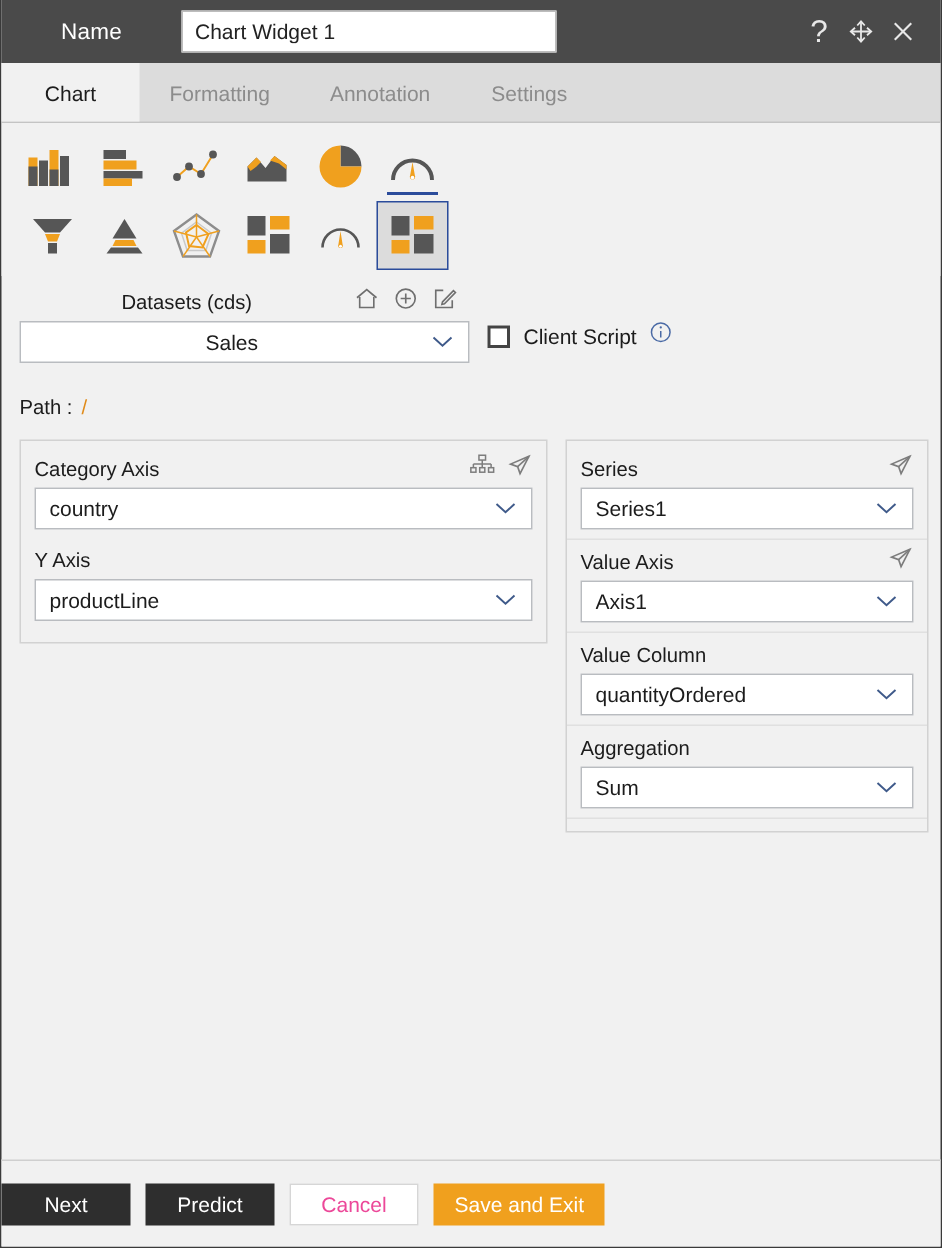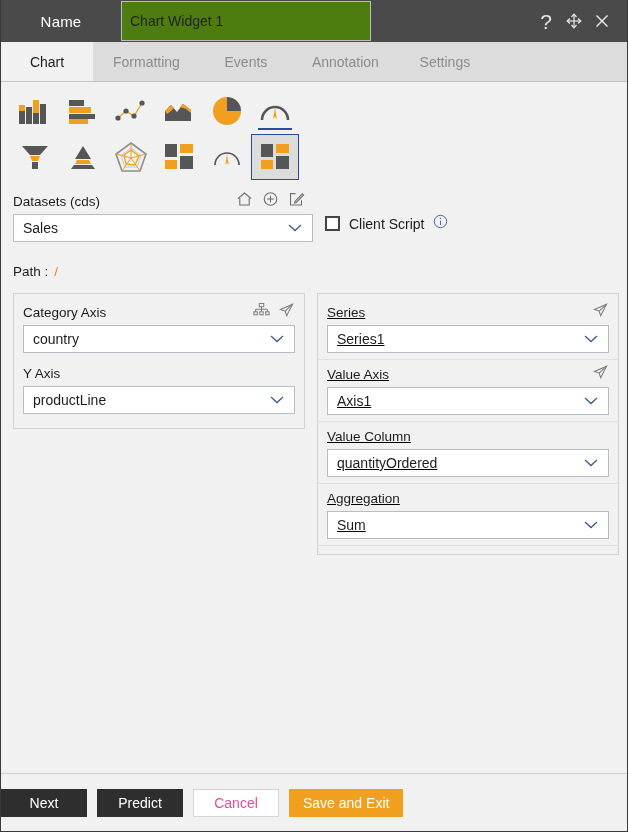--- a/index.html
+++ b/index.html
@@ -33,22 +33,22 @@
     color: #ffffff;
     font-size: 15px;
     width: 120px;
     text-align: center;
     flex: 0 0 auto;
     letter-spacing: .2px;
   }
   .name-input {
     flex: 0 0 auto;
     width: 250px;
-    height: 40px;
-    background: #4d7c0f;
+    height: 28px;
+    background: #ffffff;
     border: 1px solid #bdbdbd;
     font-family: "Liberation Sans", sans-serif;
     font-size: 14px;
     color: #222;
     padding: 0 8px;
     outline: none;
   }
   .titlebar-spacer { flex: 1 1 auto; }
   .win-btn {
     width: 26px; height: 26px;
@@ -107,20 +107,21 @@
   .typecell.selected {
     background: #dcdcdc;
     border: 1px solid #2b4c9b;
   }
 
   
   .datasets {
     flex: 0 0 auto;
     display: flex;
     padding: 6px 8px 0 12px;
+    text-align: center;
   }
   .ds-left { width: 300px; flex: 0 0 auto; }
   .ds-head {
     display: flex; align-items: center;
     height: 22px;
   }
   .ds-title { font-size: 13.5px; color: #1c1c1c; flex: 1 1 auto; }
   .ds-icons { display: flex; align-items: center; gap: 9px; padding-right: 8px; }
   .ds-icon { cursor: pointer; display:block; }
   .sel {
@@ -164,22 +165,22 @@
     flex: 1 1 auto;
     display: flex;
     padding: 14px 8px 0 12px;
     align-items: flex-start;
   }
   .panel {
     background: #f1f1f1;
     border: 1px solid #d2d2d2;
     padding: 4px 9px 8px 9px;
   }
-  .panel.left { width: 292px; flex: 0 0 auto; }
-  .panel.right { flex: 1 1 auto; margin-left: 12px; text-decoration: underline; }
+  .panel.left { width: 352px; flex: 0 0 auto; }
+  .panel.right { flex: 1 1 auto; margin-left: 12px; }
   .field { padding: 3px 0 6px 0; }
   .field-head {
     display: flex; align-items: center;
     height: 22px;
   }
   .field-label { font-size: 13.5px; color: #1c1c1c; flex: 1 1 auto; }
   .field-icons { display: flex; align-items: center; gap: 8px; }
   .divider { height: 1px; background: #e0e0e0; margin: 0 -9px; }
 
   
@@ -234,21 +235,20 @@
       <svg width="18" height="18" viewBox="0 0 18 18" stroke="#e8e8e8" stroke-width="1.4">
         <line x1="3.5" y1="3.5" x2="14.5" y2="14.5"></line>
         <line x1="14.5" y1="3.5" x2="3.5" y2="14.5"></line>
       </svg>
     </div>
   </div>
 
   <div class="tabbar">
     <div class="tab active">Chart</div>
     <div class="tab">Formatting</div>
-    <div class="tab">Events</div>
     <div class="tab">Annotation</div>
     <div class="tab">Settings</div>
   </div>
 
   <div class="typegrid">
 
     <div class="typerow">
 
       <div class="typecell">
         <svg width="34" height="28" viewBox="0 0 34 28">

